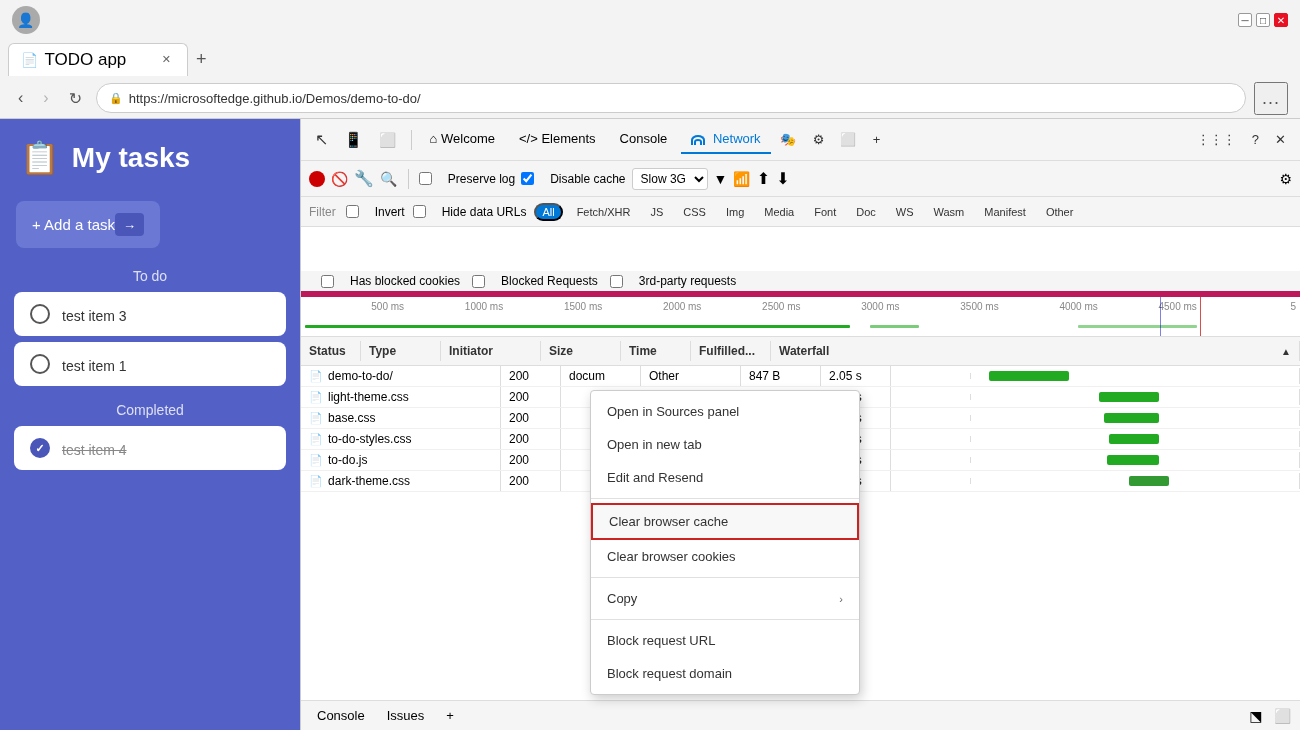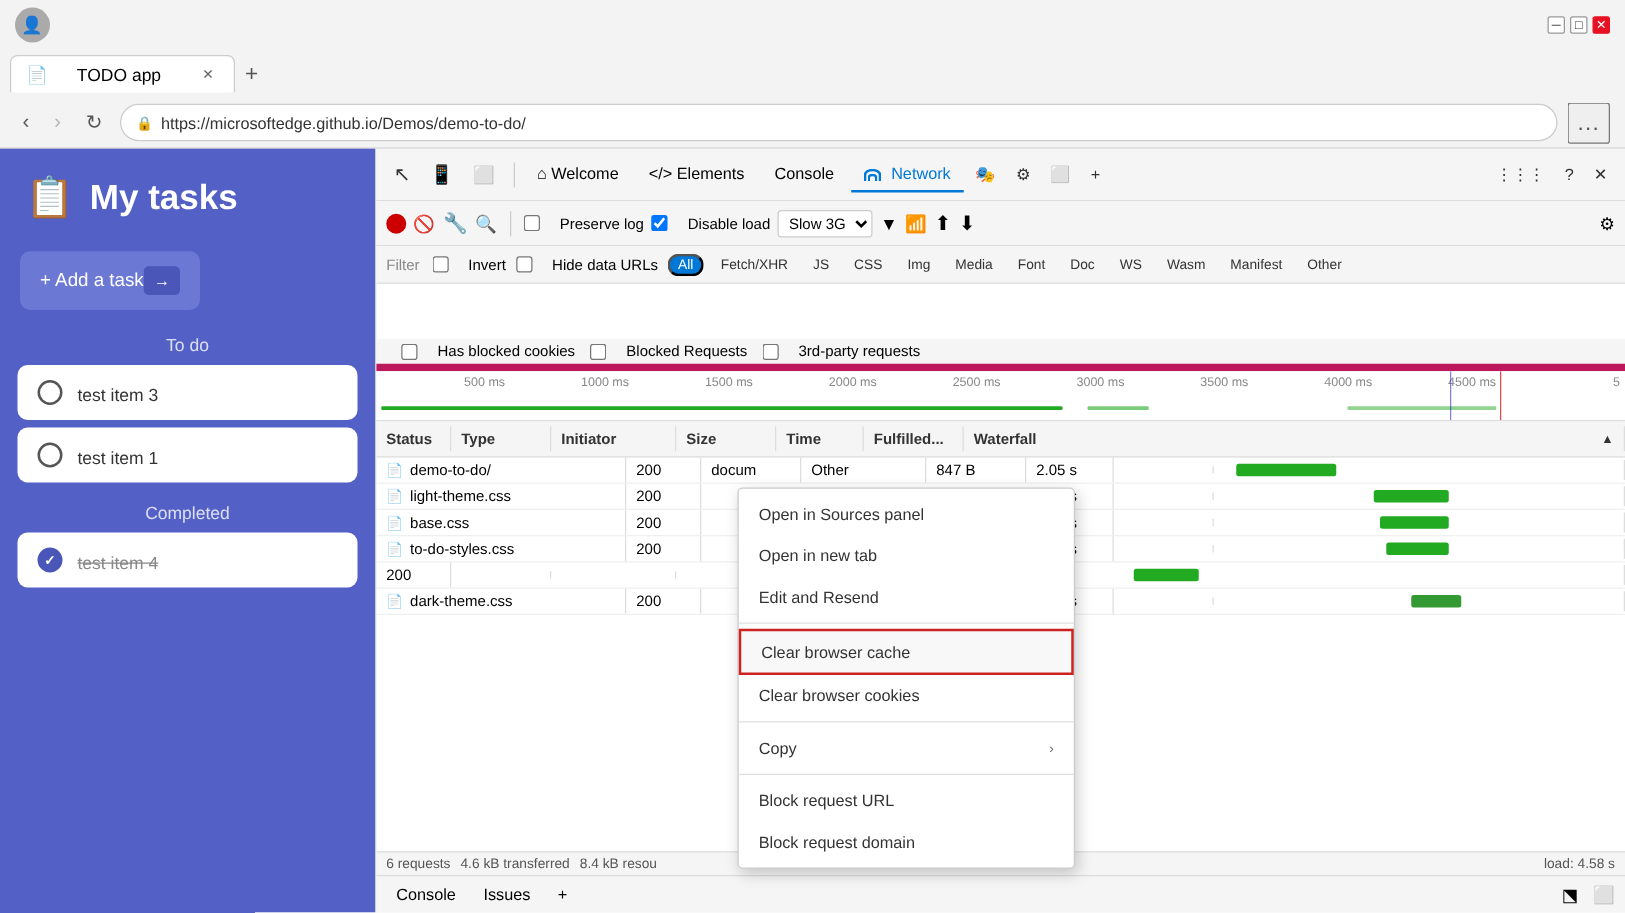--- a/index.html
+++ b/index.html
@@ -7,21 +7,21 @@
 
     
     .browser-chrome { background: #f3f3f3; width: 1300px; }
     .title-bar { display: flex; align-items: center; justify-content: space-between; padding: 8px 12px; background: #f3f3f3; height: 40px; }
     .title-bar-left { display: flex; align-items: center; gap: 8px; }
     .window-controls { display: flex; gap: 4px; }
     .window-btn { width: 14px; height: 14px; border-radius: 2px; border: 1px solid #999; background: #fff; cursor: pointer; display: flex; align-items: center; justify-content: center; font-size: 10px; color: #333; }
     .tab-bar { display: flex; align-items: center; padding: 0 8px; background: #f3f3f3; height: 38px; }
     .tab { display: flex; align-items: center; gap: 6px; background: #fff; border: 1px solid #ccc; border-bottom: none; border-radius: 6px 6px 0 0; padding: 6px 12px; min-width: 180px; max-width: 240px; position: relative; }
     .tab-favicon { font-size: 14px; }
-    .tab-title { flex: 1; font-size: 14px; overflow: hidden; white-space: nowrap; text-overflow: ellipsis; margin-left: 17px; }
+    .tab-title { flex: 1; font-size: 17px; overflow: hidden; white-space: nowrap; text-overflow: ellipsis; }
     .tab-close { font-size: 11px; color: #666; cursor: pointer; padding: 2px 4px; border-radius: 3px; }
     .tab-add { font-size: 18px; color: #555; cursor: pointer; padding: 4px 8px; }
     .address-bar { display: flex; align-items: center; padding: 4px 12px; background: #f3f3f3; height: 40px; gap: 8px; }
     .nav-btn { font-size: 16px; color: #555; cursor: pointer; padding: 4px 6px; border-radius: 4px; border: none; background: transparent; }
     .url-box { flex: 1; display: flex; align-items: center; background: #fff; border: 1px solid #ccc; border-radius: 16px; padding: 4px 12px; gap: 6px; height: 30px; }
     .lock-icon { font-size: 11px; color: #555; }
     .url-text { font-size: 13px; color: #333; }
     .more-btn { font-size: 18px; color: #555; cursor: pointer; padding: 4px 6px; letter-spacing: 1px; }
 
     
@@ -187,21 +187,21 @@
         <span class="clear-btn">🚫</span>
         <span style="font-size:16px;color:#666;cursor:pointer;">🔧</span>
         <span style="font-size:14px;color:#555;cursor:pointer;">🔍</span>
         <div class="dt-sep"></div>
         <label class="checkbox-label">
           <input type="checkbox" style=""> 
             <span>Preserve log</span>
         </label>
         <label class="checkbox-label">
           <input type="checkbox" checked="" style=""> 
-            <span>Disable load</span>
+            <span>Disable cache</span>
         </label>
         <select class="throttle-select">
           <option>Slow 3G</option>
         </select>
         <span style="font-size:14px;cursor:pointer;">▼</span>
         <span style="font-size:14px;cursor:pointer;">📶</span>
         <span style="font-size:16px;cursor:pointer;">⬆</span>
         <span style="font-size:16px;cursor:pointer;">⬇</span>
         <div class="dt-spacer"></div>
         <span style="font-size:14px;cursor:pointer;">⚙</span>
@@ -332,20 +332,21 @@
           <div class="nt-col nt-initiator"></div>
           <div class="nt-col nt-size"></div>
           <div class="nt-col nt-time">2.03 s</div>
           <div class="nt-col nt-fulfilled"></div>
           <div class="nt-col nt-waterfall">
             <div class="waterfall-bar" style="width:50px;margin-left:130px;"></div>
           </div>
         </div>
 
         <div class="nt-row">
+          <div class="nt-col nt-name"><span class="file-icon">📄</span> to-do.js</div>
           <div class="nt-col nt-status">200</div>
           <div class="nt-col nt-type"></div>
           <div class="nt-col nt-initiator"></div>
           <div class="nt-col nt-size"></div>
           <div class="nt-col nt-time">2.04 s</div>
           <div class="nt-col nt-fulfilled"></div>
           <div class="nt-col nt-waterfall">
             <div class="waterfall-bar" style="width:52px;margin-left:128px;"></div>
           </div>
         </div>
@@ -357,27 +358,20 @@
           <div class="nt-col nt-initiator"></div>
           <div class="nt-col nt-size"></div>
           <div class="nt-col nt-time">2.01 s</div>
           <div class="nt-col nt-fulfilled"></div>
           <div class="nt-col nt-waterfall">
             <div class="waterfall-bar" style="width:40px;margin-left:150px;background:#339933;"></div>
           </div>
         </div>
       </div>
 
-      <div class="status-bar-bottom">
-        <span>6 requests</span>
-        <span>4.6 kB transferred</span>
-        <span>8.4 kB resou</span>
-        <div style="flex:1;"></div>
-        <span>load: 4.58 s</span>
-      </div>
 
       <div class="devtools-bottom-bar">
         <span class="bottom-tab">Console</span>
         <span class="bottom-tab">Issues</span>
         <span class="bottom-tab">+</span>
         <div style="flex:1;"></div>
         <span style="font-size:14px;cursor:pointer;">⬔</span>
         <span style="font-size:14px;cursor:pointer;margin-left:6px;">⬜</span>
       </div>
 

